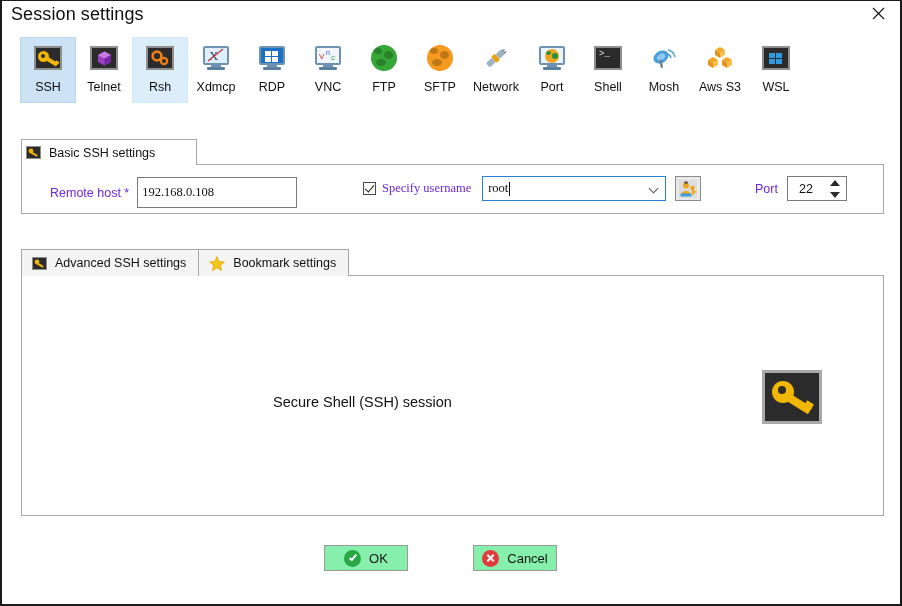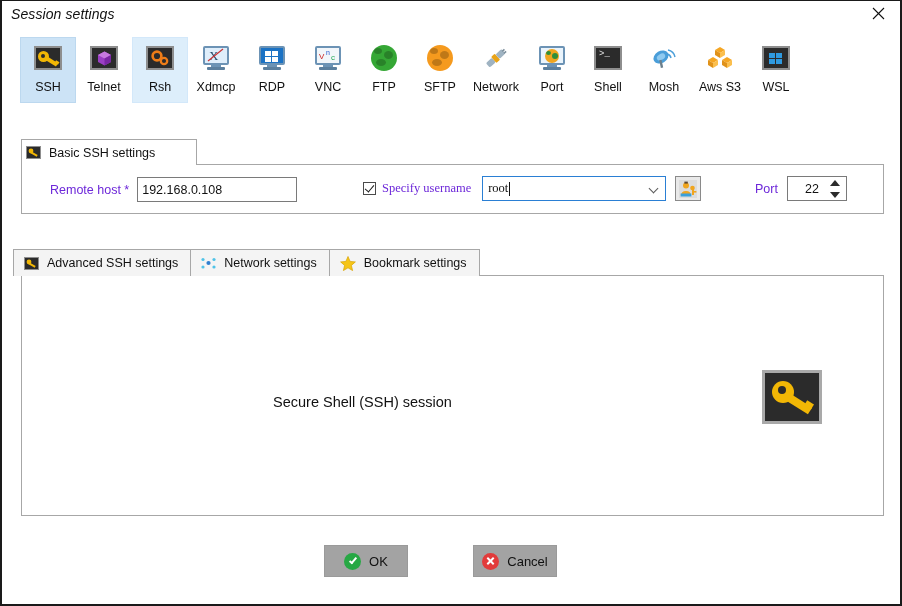--- a/index.html
+++ b/index.html
@@ -22,25 +22,24 @@
 
   
   #titlebar {
     position: absolute; left: 0; top: 0;
     width: 898px; height: 26px;
     background: #ffffff;
     display: flex; align-items: center;
   }
   #title-text {
     margin-left: 9px;
-    font-size: 14px;
+    font-size: 18px;
     color: #101010;
     letter-spacing: 0.1px;
     white-space: nowrap;
-    font-style: italic;
   }
   #close-btn {
     position: absolute; right: 0; top: 0;
     width: 44px; height: 25px;
     display: flex; align-items: center; justify-content: center;
     cursor: pointer;
   }
   #close-btn svg { display: block; }
 
   
@@ -164,26 +163,26 @@
     position: absolute; left: 20px; top: 162px;
     width: 174px; height: 3px; background: #ffffff; z-index: 4;
   }
 
   .row { position: absolute; display: flex; align-items: center; }
   .flabel { font-size: 12.5px; color: #6d28d9; white-space: nowrap; }
 
   .textbox {
     border: 1px solid #7a7a7a;
     background: #ffffff;
-    height: 25px;
+    height: 31px;
     font-size: 12.5px;
     color: #111;
     display: flex; align-items: center;
     padding: 0 4px;
-    font-family: Liberation Sans, sans-serif;
+    font-family: Liberation Serif, serif;
   }
   .combobox {
     border: 1px solid #2a7fd4;
     background: #ffffff;
     height: 25px;
     display: flex; align-items: center;
     position: relative;
     font-size: 12.5px; color: #111;
     padding-left: 5px;
   }
@@ -209,21 +208,21 @@
     background: #e9e9e9;
     display: flex; align-items: center; justify-content: center;
     cursor: pointer;
   }
 
   .spin-box {
     border: 1px solid #7a7a7a; background: #fff;
     height: 25px; width: 60px;
     display: flex; align-items: center;
     position: relative; font-size: 12.5px; color: #111;
-    padding-left: 17px;
+    padding-left: 11px;
   }
   .spin-arrows {
     position: absolute; right: 6px; top: 3px;
     width: 10px; height: 18px;
     display: flex; flex-direction: column; justify-content: space-between;
     cursor: pointer;
   }
   .spin-arrows .up, .spin-arrows .dn {
     width: 0; height: 0; border-left: 5px solid transparent;
     border-right: 5px solid transparent;
@@ -237,21 +236,21 @@
   }
   .checkbox.checked::after {
     content: ""; position: absolute; left: 3px; top: 0px;
     width: 4px; height: 8px;
     border-right: 1.6px solid #1a1a1a; border-bottom: 1.6px solid #1a1a1a;
     transform: rotate(40deg);
   }
 
   
   #lower-tabs {
-    position: absolute; left: 11px; top: 247px;
+    position: absolute; left: 19px; top: 247px;
     height: 28px; display: flex; align-items: flex-end;
     z-index: 3;
     text-align: center;
   }
   .ltab {
     height: 27px;
     background: #f4f4f4;
     border: 1px solid #a7a7a7;
     border-bottom: none;
     display: flex; align-items: center;
@@ -282,22 +281,22 @@
   }
   .key-glyph.big { width: 40px; height: 34px; }
   .key-glyph.big .kh { width: 22px; height: 22px; top: 1px; }
   .key-glyph.big .kh::after { left: 6px; top: 5px; width: 8px; height: 8px; }
   .key-glyph.big .kb { left: 16px; top: 13px; width: 26px; height: 8px; }
   .key-glyph.big .kt1 { left: 33px; top: 22px; width: 8px; height: 6px; }
 
   
   .btn {
     position: absolute;
-    height: 32px;
-    background: #a3a3a3;
+    height: 26px;
+    background: #86efac;
     border: 1px solid #9a9a9a;
     display: flex; align-items: center; justify-content: center;
     cursor: pointer;
     font-size: 13px; color: #111;
   }
   .btn .blabel { margin-left: 8px; }
   #ok-btn { left: 322px; top: 544px; width: 84px; }
   #cancel-btn { left: 471px; top: 544px; width: 84px; }
 
   .circ {
@@ -597,32 +596,20 @@
           <svg width="11" height="9" viewBox="0 0 11 9">
             <circle cx="3" cy="3" r="2.4" fill="#f2b705"></circle>
             <rect x="3.6" y="3.4" width="7" height="2" fill="#f2b705" transform="rotate(30 3.6 3.4)"></rect>
           </svg>
         </span>
       </span>
       <span class="ltxt">Advanced SSH settings</span>
     </div>
 
 
-    <div class="ltab">
-      <span style="display:inline-flex;">
-        <svg width="15" height="14" viewBox="0 0 15 14">
-          <circle cx="7.5" cy="7" r="2.1" fill="#2f7fd0"></circle>
-          <circle cx="2" cy="3.5" r="1.6" fill="#4fc3e8"></circle>
-          <circle cx="13" cy="3.5" r="1.6" fill="#4fc3e8"></circle>
-          <circle cx="2" cy="11" r="1.6" fill="#4fc3e8"></circle>
-          <circle cx="13" cy="11" r="1.6" fill="#4fc3e8"></circle>
-        </svg>
-      </span>
-      <span class="ltxt">Network settings</span>
-    </div>
 
     <div class="ltab">
       <span style="display:inline-flex;">
         <svg width="16" height="15" viewBox="0 0 16 15">
           <polygon points="8,0.5 10.1,5.4 15.4,5.9 11.4,9.4 12.6,14.6 8,11.8 3.4,14.6 4.6,9.4 0.6,5.9 5.9,5.4" fill="#f5c518" stroke="#d9a400" stroke-width="0.7"></polygon>
         </svg>
       </span>
       <span class="ltxt">Bookmark settings</span>
     </div>
   </div>

